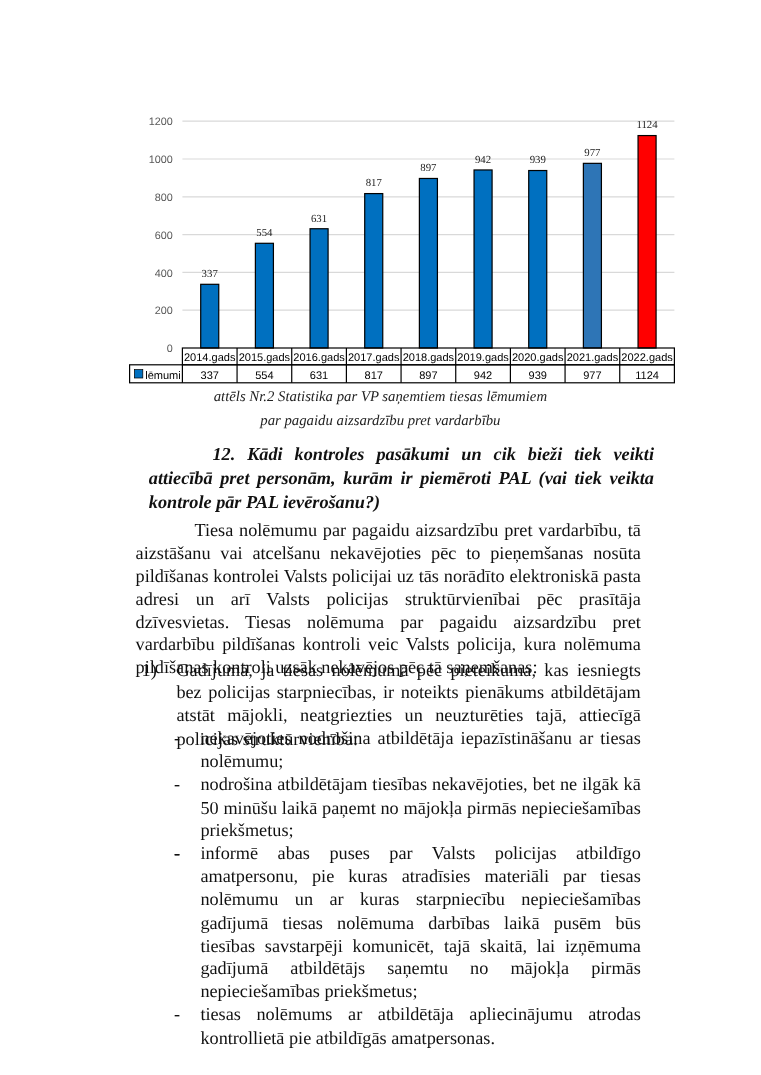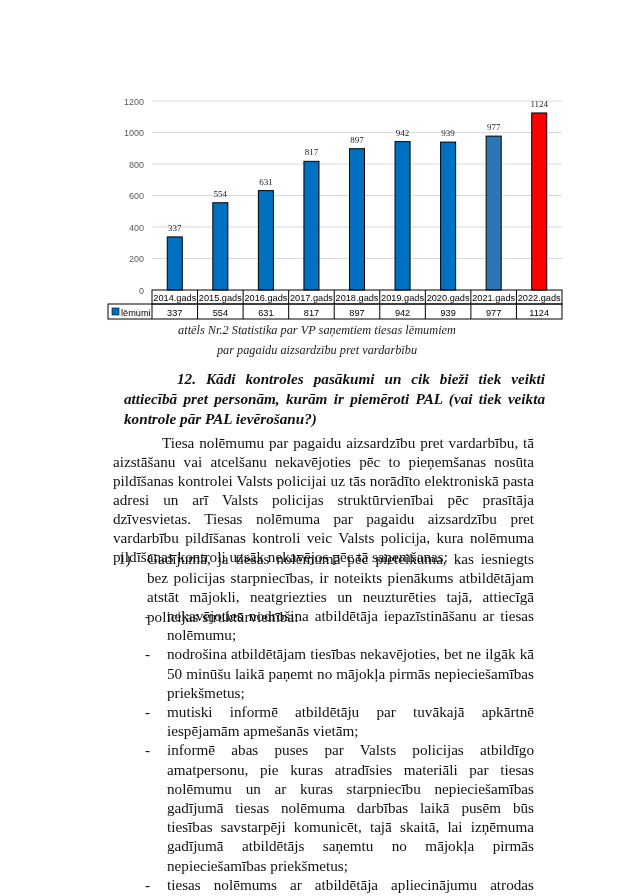--- a/index.html
+++ b/index.html
@@ -104,16 +104,16 @@
 <div class="para"><span class="indent"></span><span>Tiesa nolēmumu par pagaidu aizsardzību pret vardarbību, tā aizstāšanu vai atcelšanu nekavējoties pēc to pieņemšanas nosūta pildīšanas kontrolei Valsts policijai uz tās norādīto elektroniskā pasta adresi un arī Valsts policijas struktūrvienībai pēc prasītāja dzīvesvietas. Tiesas nolēmuma par pagaidu aizsardzību pret vardarbību pildīšanas kontroli veic Valsts policija, kura nolēmuma pildīšanas kontroli uzsāk nekavējos pēc tā saņemšanas:</span></div>
 
 <div class="list1">
   <span class="item-num">1)</span>
   <div class="item-body">Gadījumā, ja tiesas nolēmumā pēc pieteikuma, kas iesniegts bez policijas starpniecības, ir noteikts pienākums atbildētājam atstāt mājokli, neatgriezties un neuzturēties tajā, attiecīgā policijas struktūrvienība:</div>
 </div>
 
 <div class="dashes">
   <div class="dash-item"><span class="dash-mark">-</span><span>nekavējoties nodrošina atbildētāja iepazīstināšanu ar tiesas nolēmumu;</span></div>
   <div class="dash-item"><span class="dash-mark">-</span><span>nodrošina atbildētājam tiesības nekavējoties, bet ne ilgāk kā 50 minūšu laikā paņemt no mājokļa pirmās nepieciešamības priekšmetus;</span></div>
-  <div class="dash-item"><span class="dash-mark">-</span><span>mutiski informē atbildētāju par tuvākajā apkārtnē iespējamām apmešanās vietām;</span></div>
+  <div class="dash-item"><span class="dash-mark">-</span></div>
   <div class="dash-item"><span class="dash-mark">-</span><span>informē abas puses par Valsts policijas atbildīgo amatpersonu, pie kuras atradīsies materiāli par tiesas nolēmumu un ar kuras starpniecību nepieciešamības gadījumā tiesas nolēmuma darbības laikā pusēm būs tiesības savstarpēji komunicēt, tajā skaitā, lai izņēmuma gadījumā atbildētājs saņemtu no mājokļa pirmās nepieciešamības priekšmetus;</span></div>
   <div class="dash-item"><span class="dash-mark">-</span><span>tiesas nolēmums ar atbildētāja apliecinājumu atrodas kontrollietā pie atbildīgās amatpersonas.</span></div>
 </div>
 
 </body></html>

